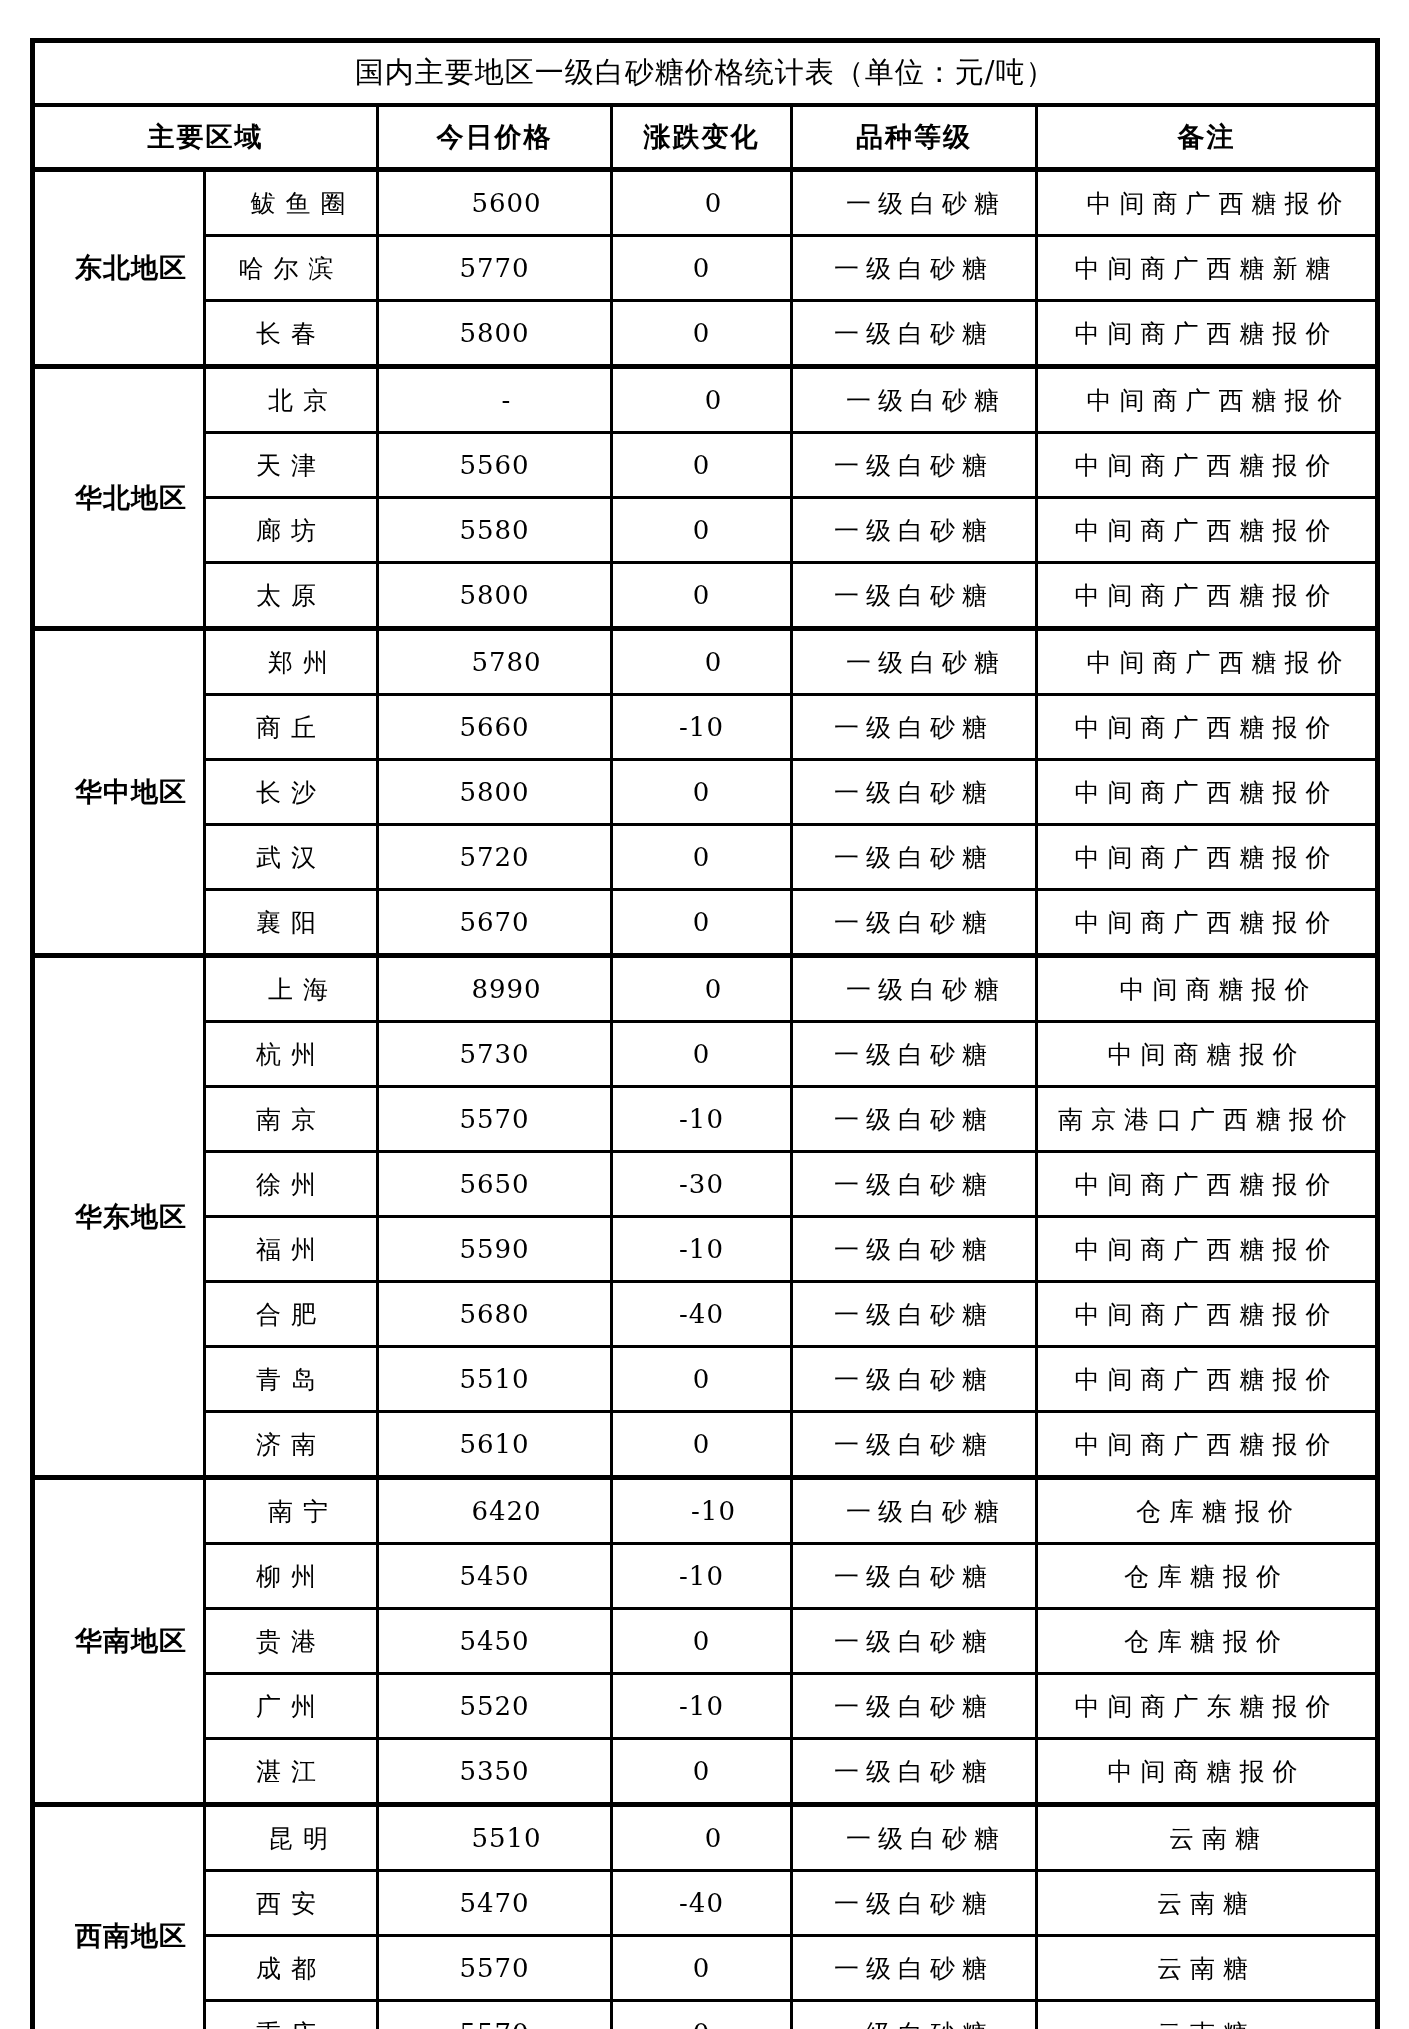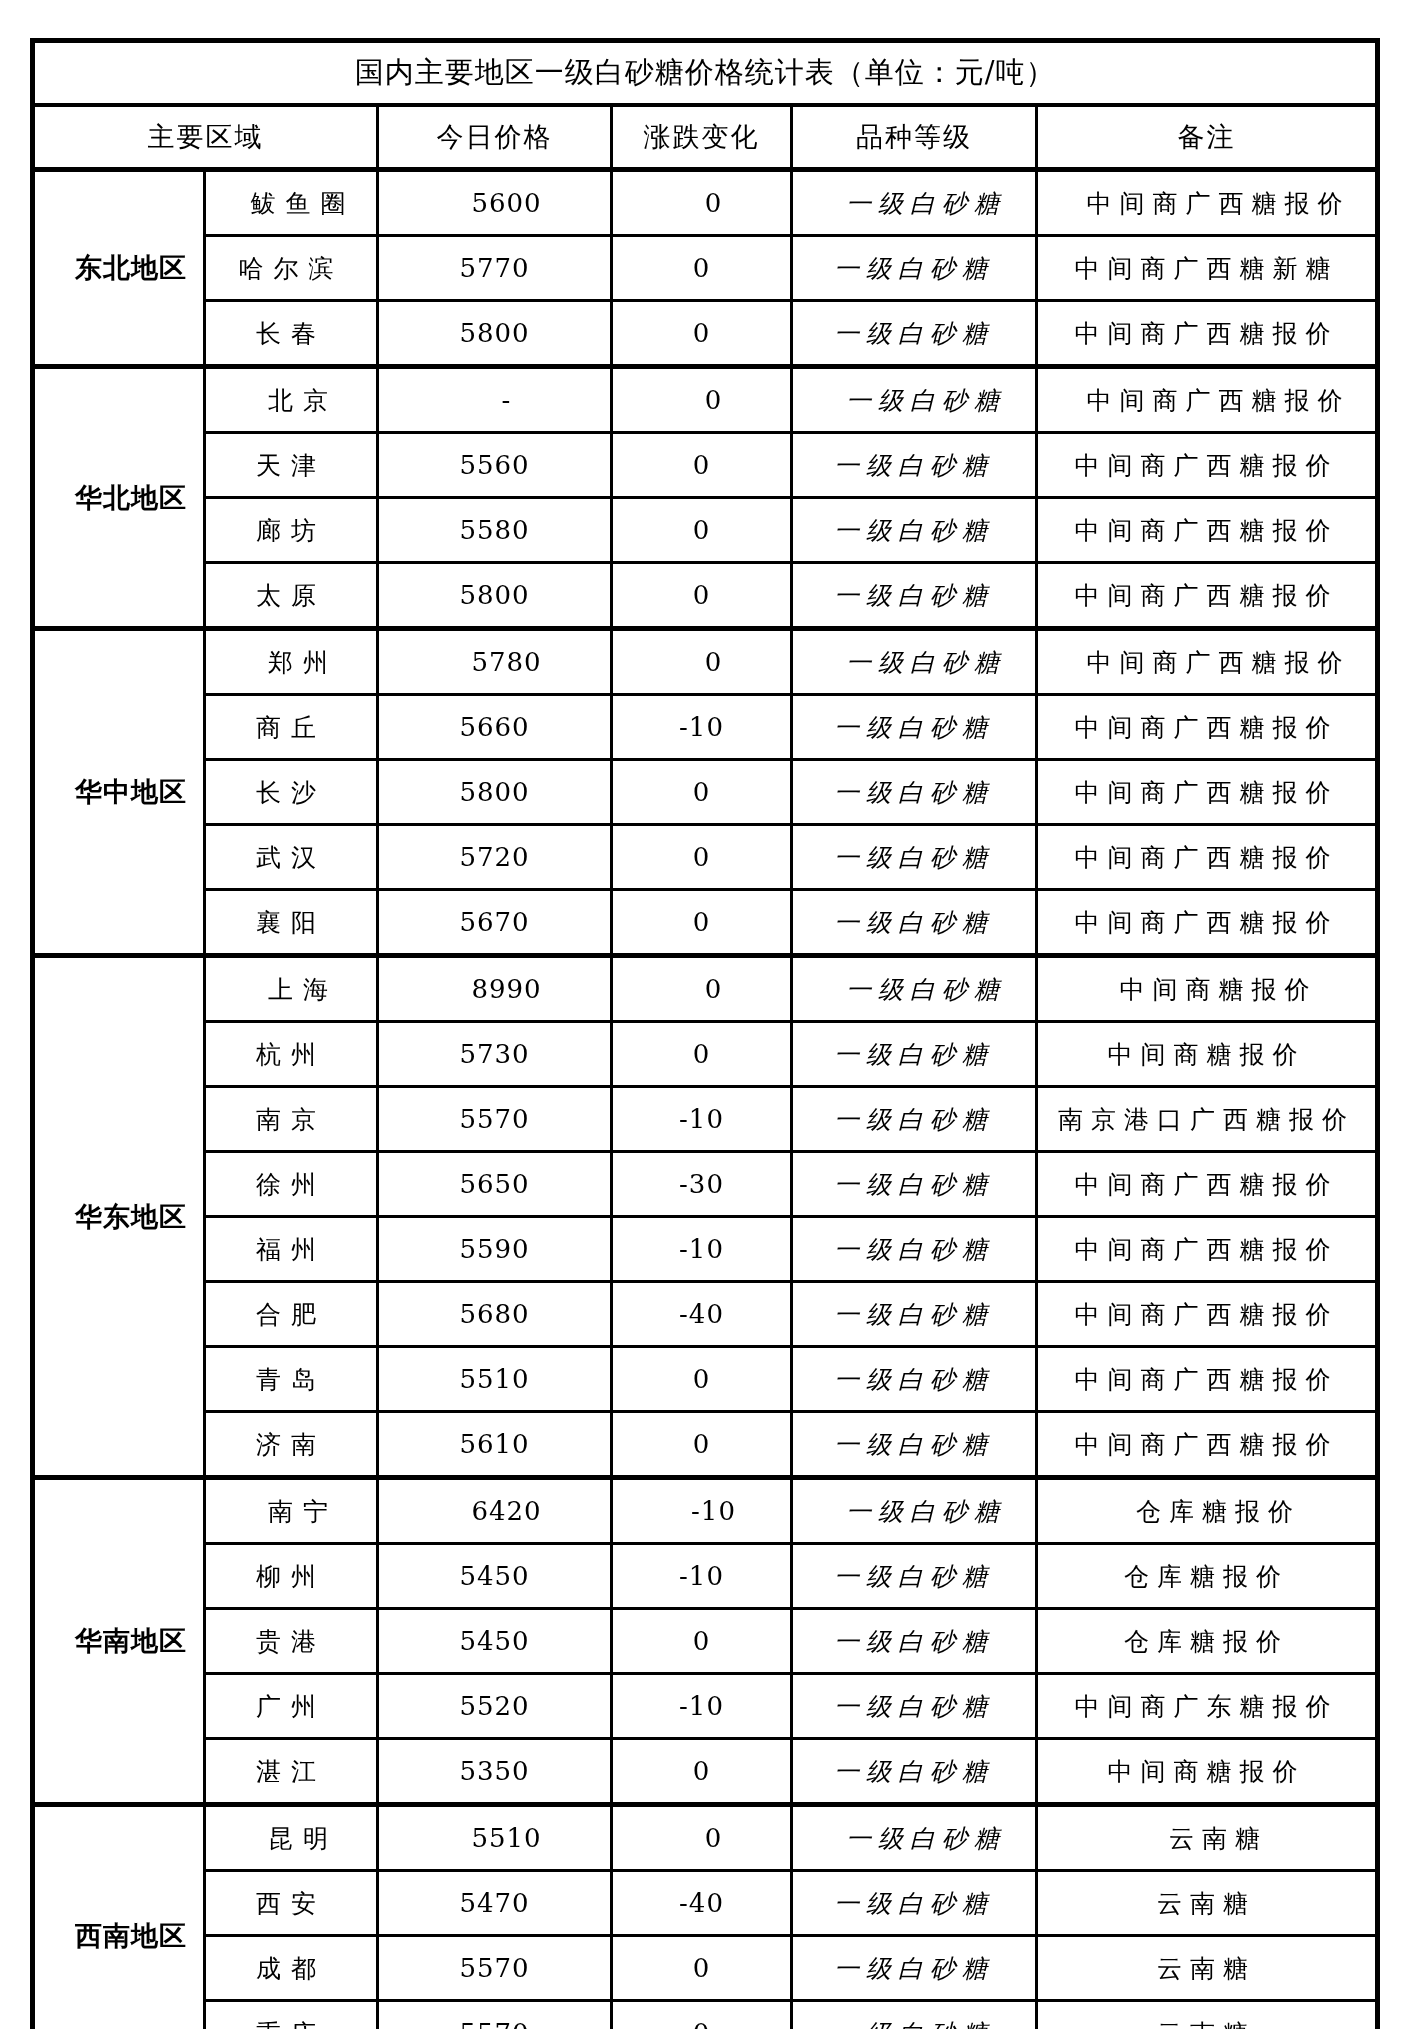--- a/index.html
+++ b/index.html
@@ -43,21 +43,21 @@
   tr.title-row th {
     height: 60px;
     font-size: 29px;
     font-weight: normal;
     border-bottom: 4px solid #000000;
     letter-spacing: 1px;
   }
   tr.header-row th {
     height: 60px;
     font-size: 27px;
-    font-weight: normal;
+    font-weight: bold;
     border-bottom: 5px solid #000000;
     letter-spacing: 2px;
   }
   tbody td {
     height: 62px;
     font-size: 25px;
     font-weight: normal;
   }
   tbody tr.group-first td {
     border-top: 5px solid #000000;
@@ -73,21 +73,20 @@
     padding-left: 10px;
   }
   td.price-cell,
   td.change-cell {
     font-size: 26px;
     letter-spacing: 1px;
   }
   td.grade-cell {
     letter-spacing: 7px;
     padding-left: 7px;
-    font-style: italic;
   }
   td.note-cell {
     letter-spacing: 8px;
     padding-left: 8px;
   }
 </style>
 </head>
 <body>
 
 <div class="page">

